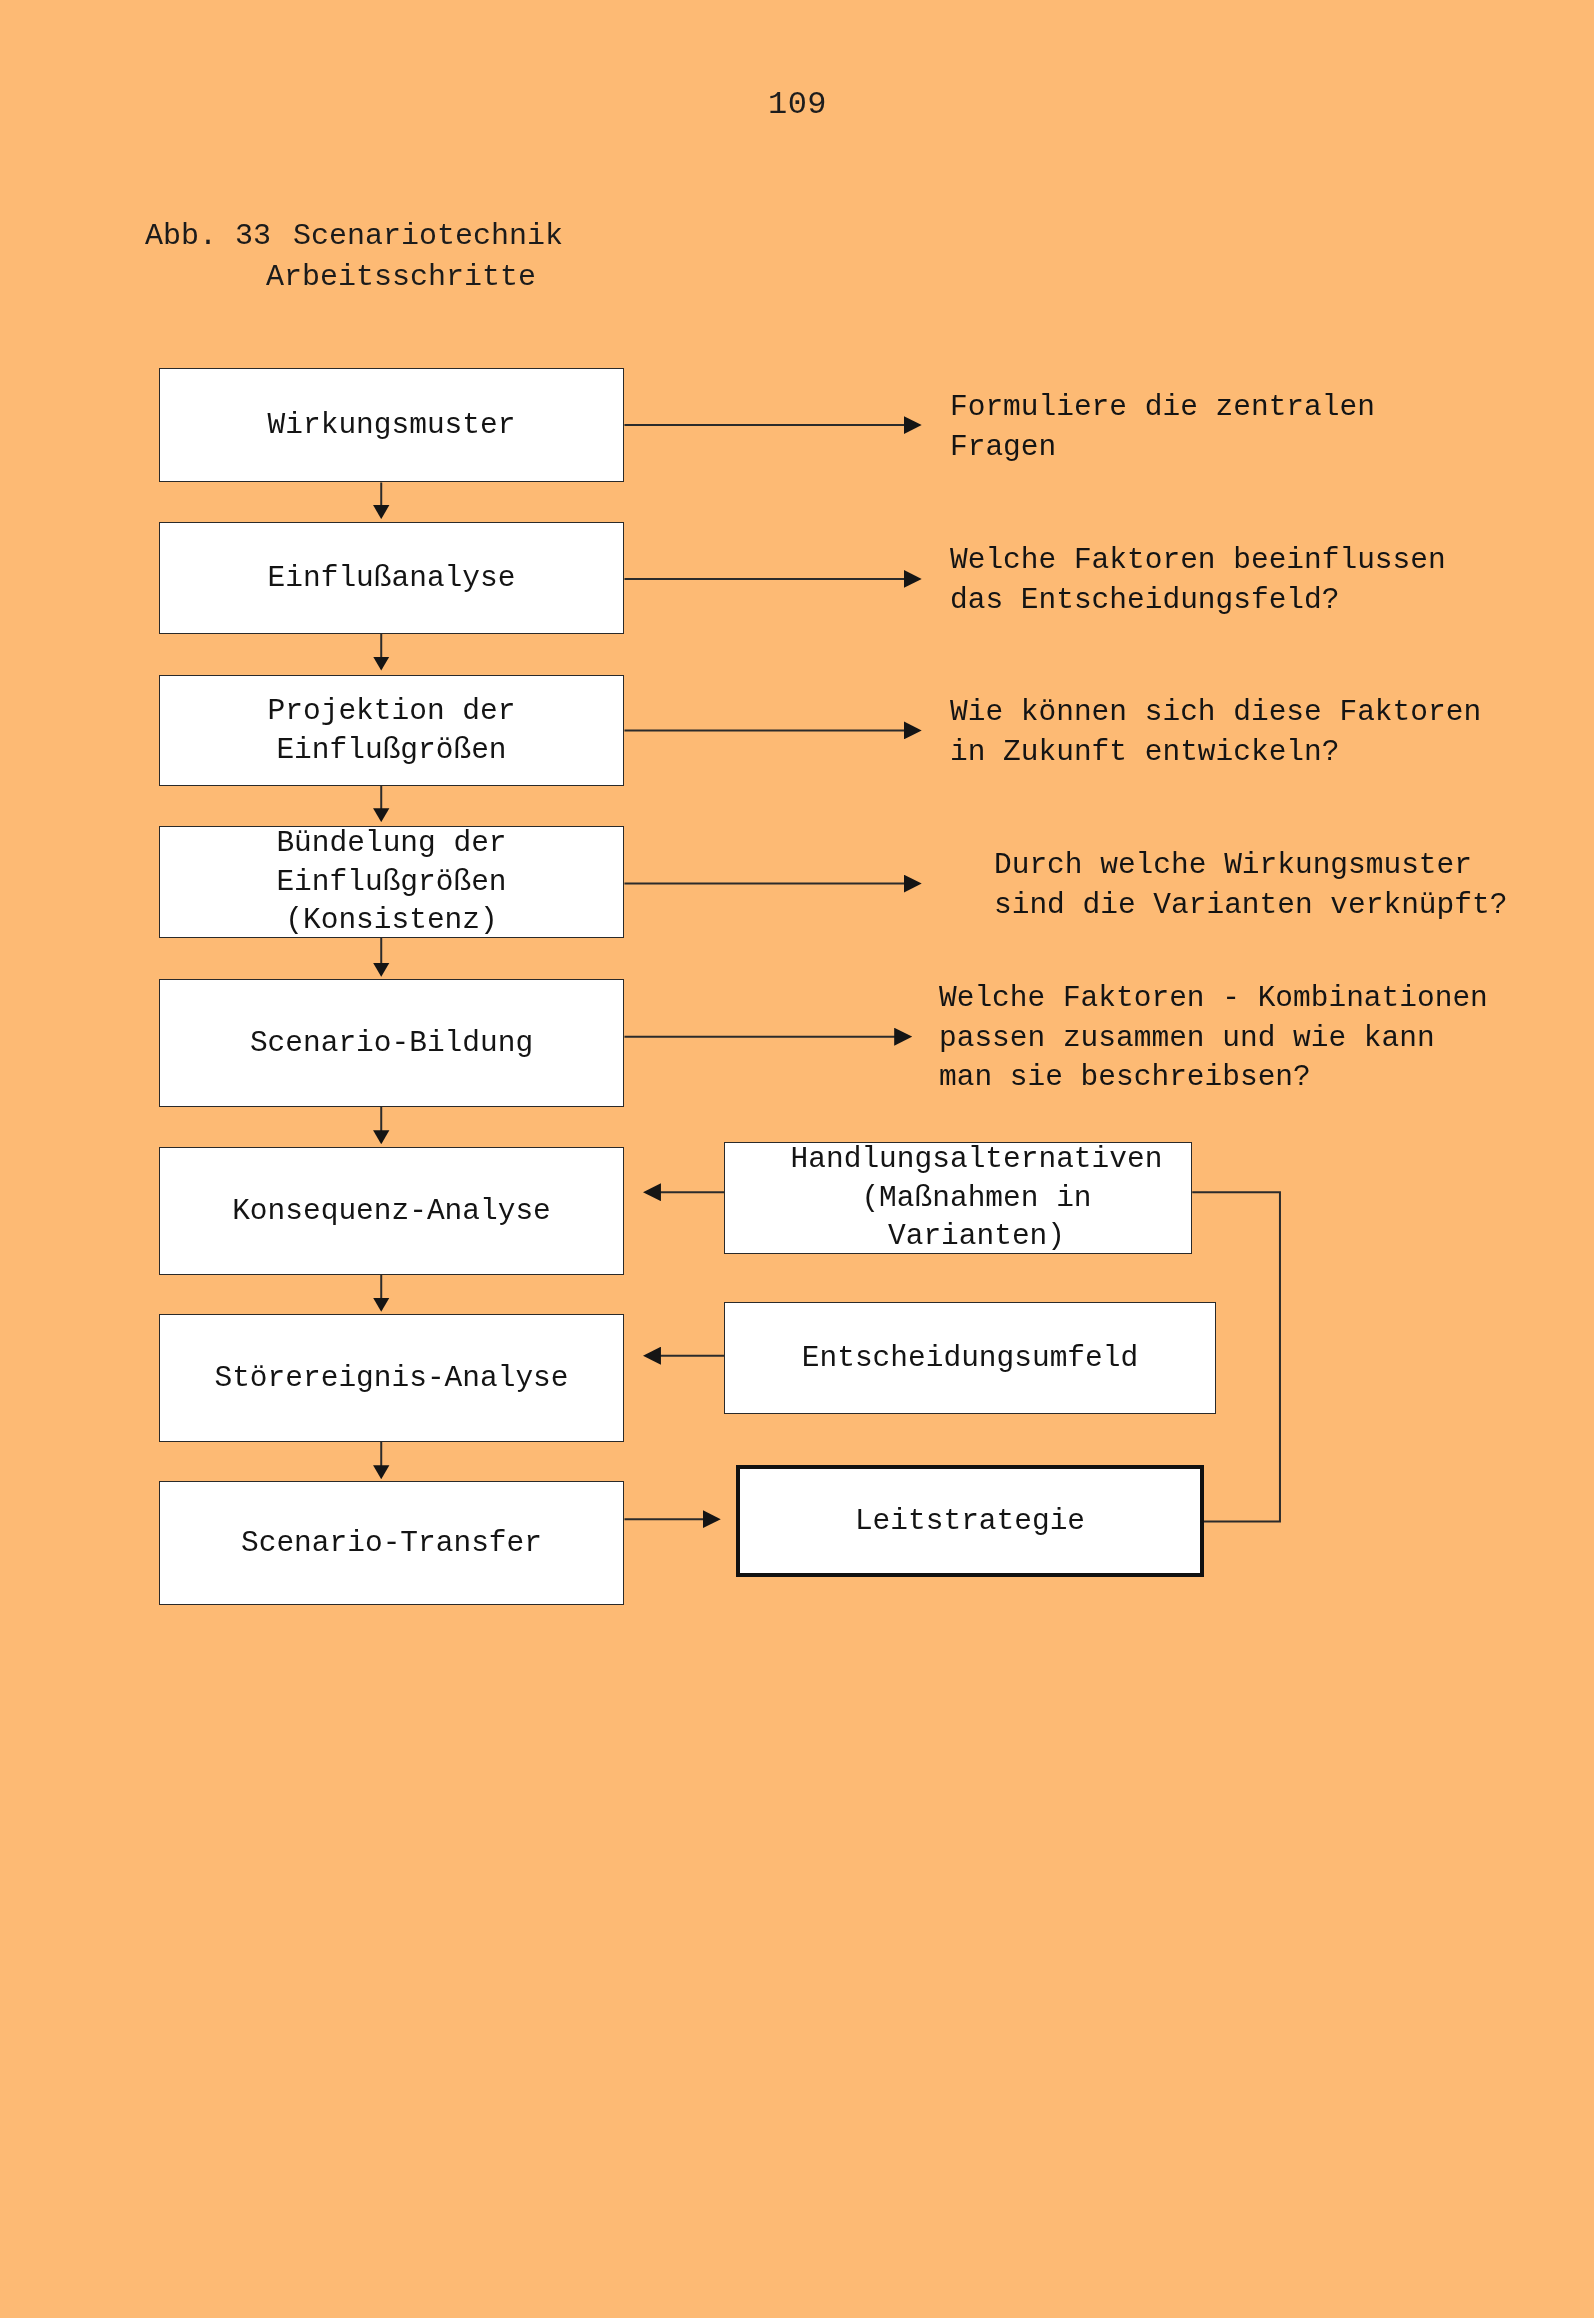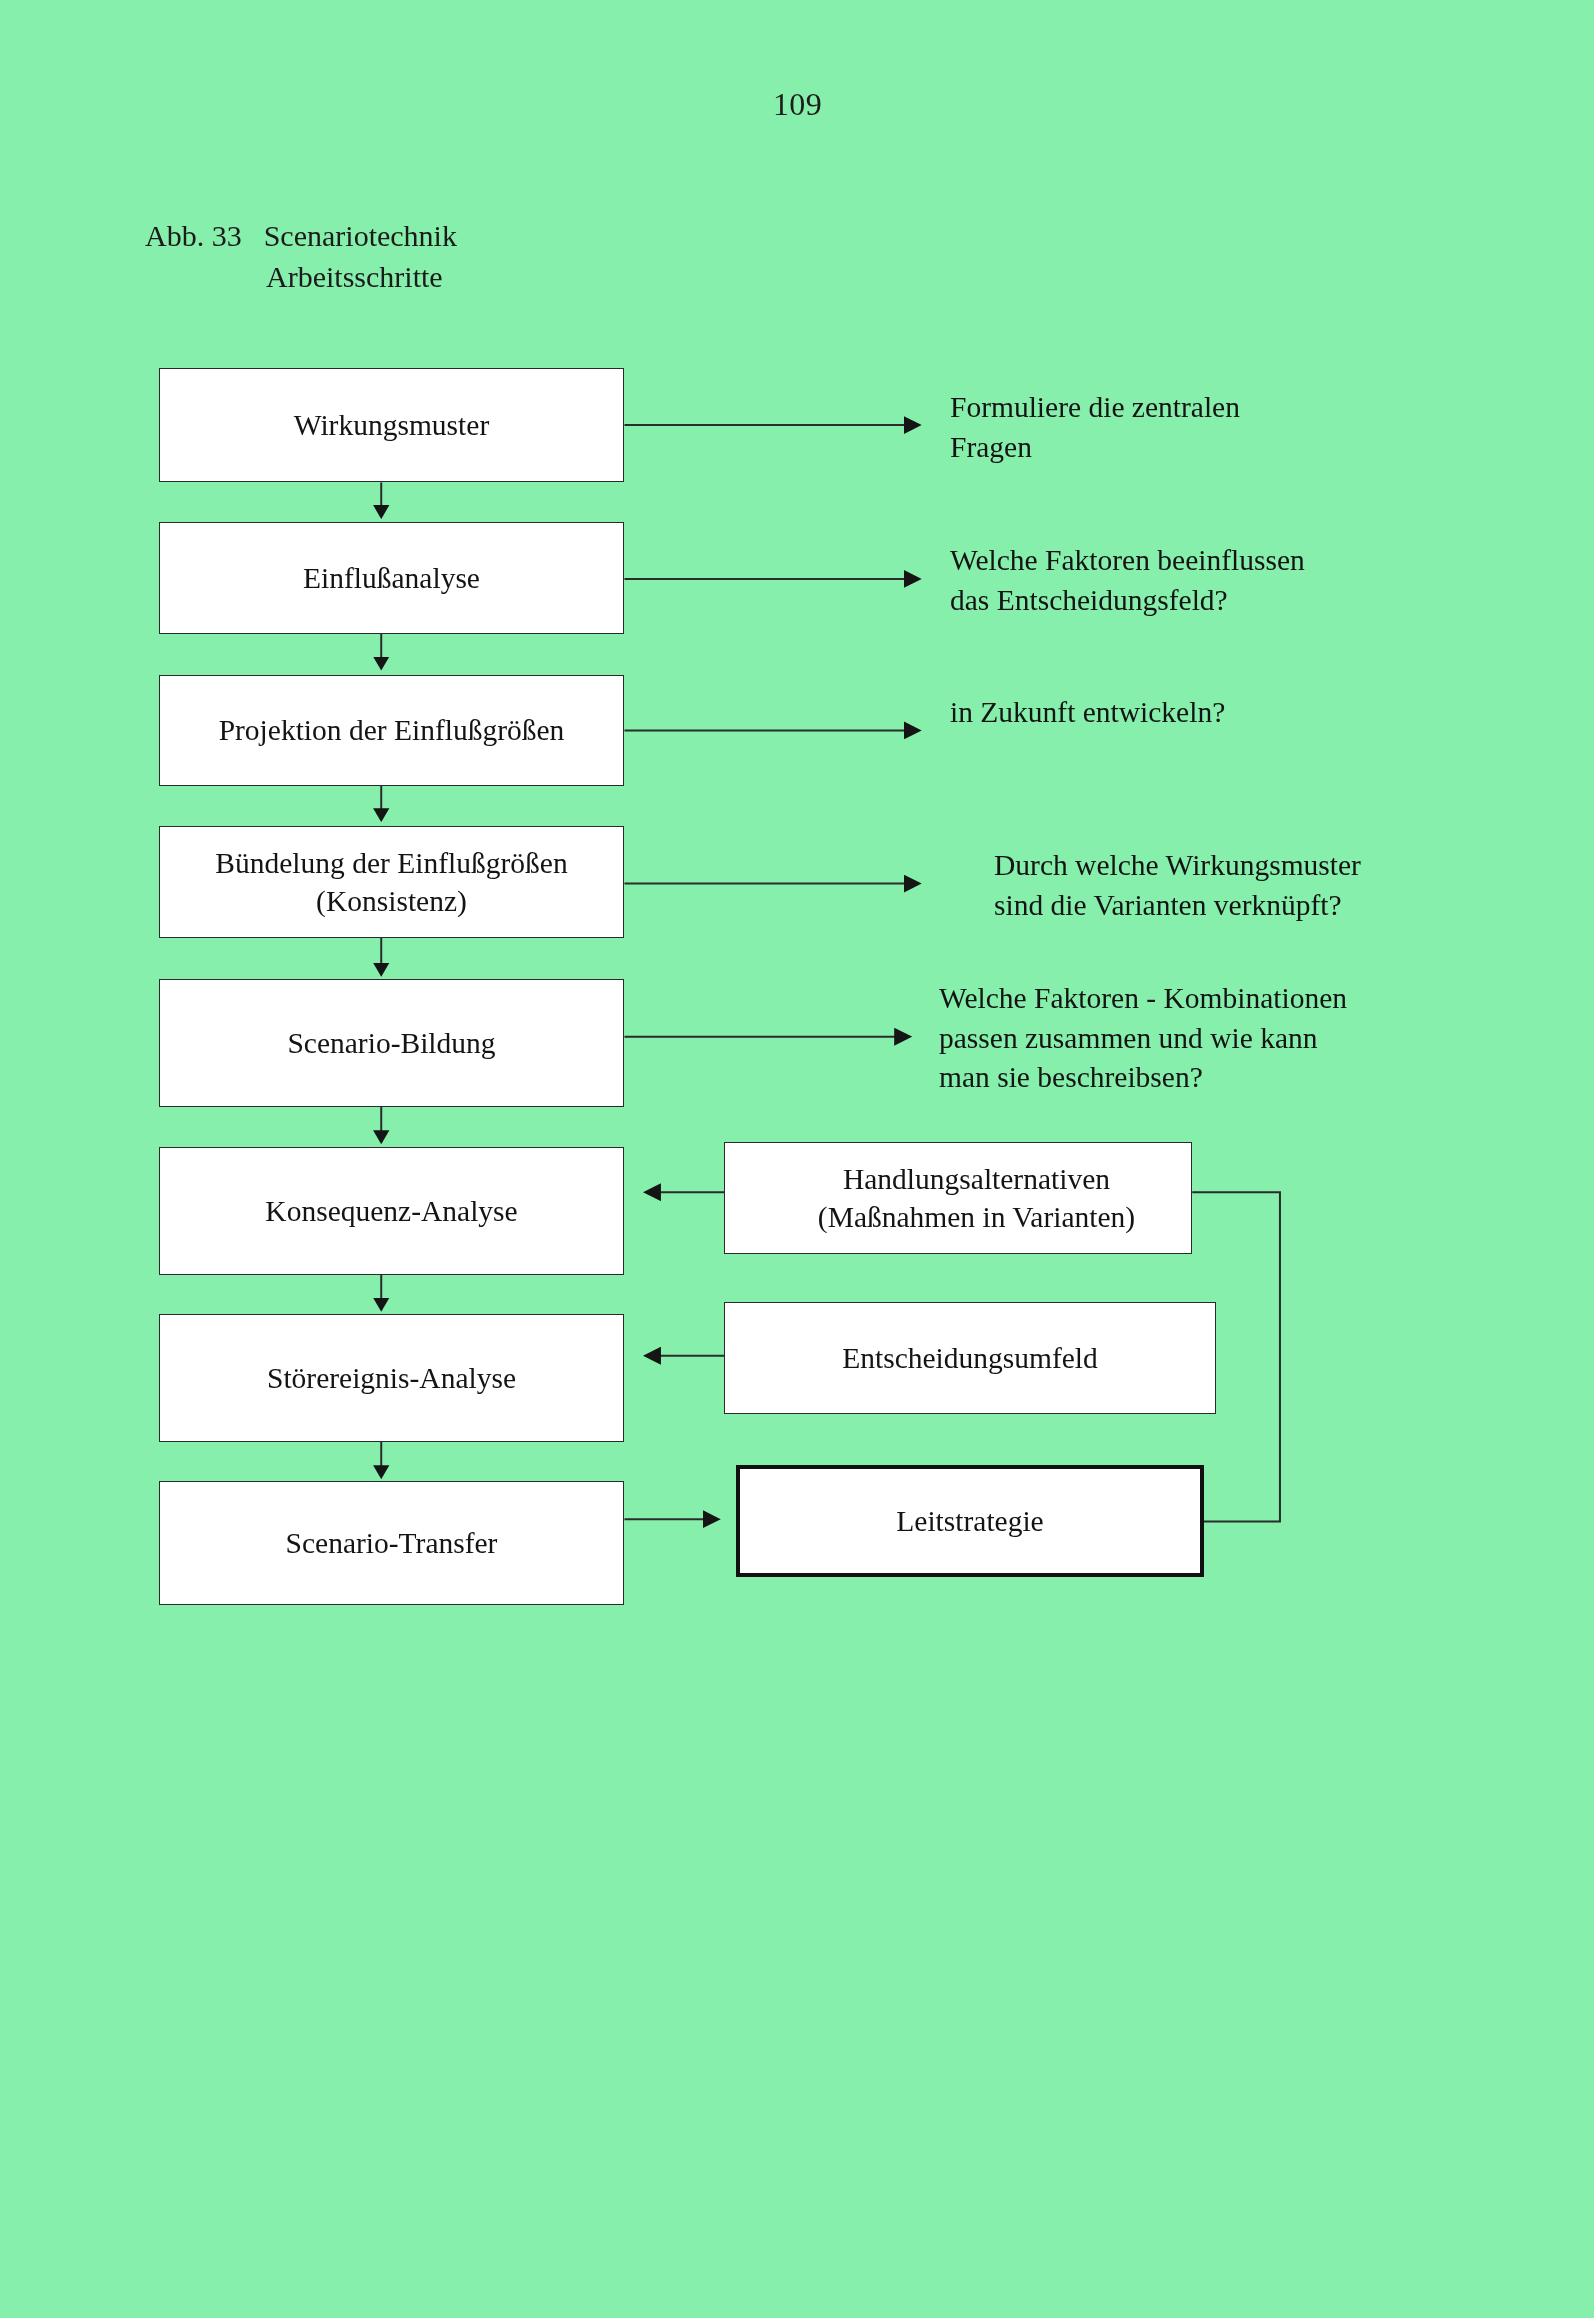--- a/index.html
+++ b/index.html
@@ -12,21 +12,22 @@
     height: 2319px;
     position: relative;
     font-family: "Liberation Serif", "DejaVu Serif", serif;
     color: #1a1a1a;
     overflow: hidden;
   }
 
   .page {
     position: absolute;
     inset: 0;
-    background: #86efac;
+    background: #fdba74;
+    font-family: Liberation Mono, monospace;
   }
 
   
   .page-number {
     position: absolute;
     left: 0;
     top: 86px;
     width: 1595px;
     text-align: center;
     font-size: 32px;
@@ -219,20 +220,21 @@
       <span class="q-line">Formuliere die zentralen</span>
       <span class="q-line">Fragen</span>
     </div>
 
     <div class="question" style="left:950px; top:541px;">
       <span class="q-line">Welche Faktoren beeinflussen</span>
       <span class="q-line">das Entscheidungsfeld?</span>
     </div>
 
     <div class="question" style="left:950px; top:693px;">
+      <span class="q-line">Wie können sich diese Faktoren</span>
       <span class="q-line">in Zukunft entwickeln?</span>
     </div>
 
     <div class="question" style="left:950px; top:846px;margin-left:44px;">
       <span class="q-line">Durch welche Wirkungsmuster</span>
       <span class="q-line">sind die Varianten verknüpft?</span>
     </div>
 
     <div class="question" style="left:939px; top:979px;">
       <span class="q-line">Welche Faktoren - Kombinationen</span>

